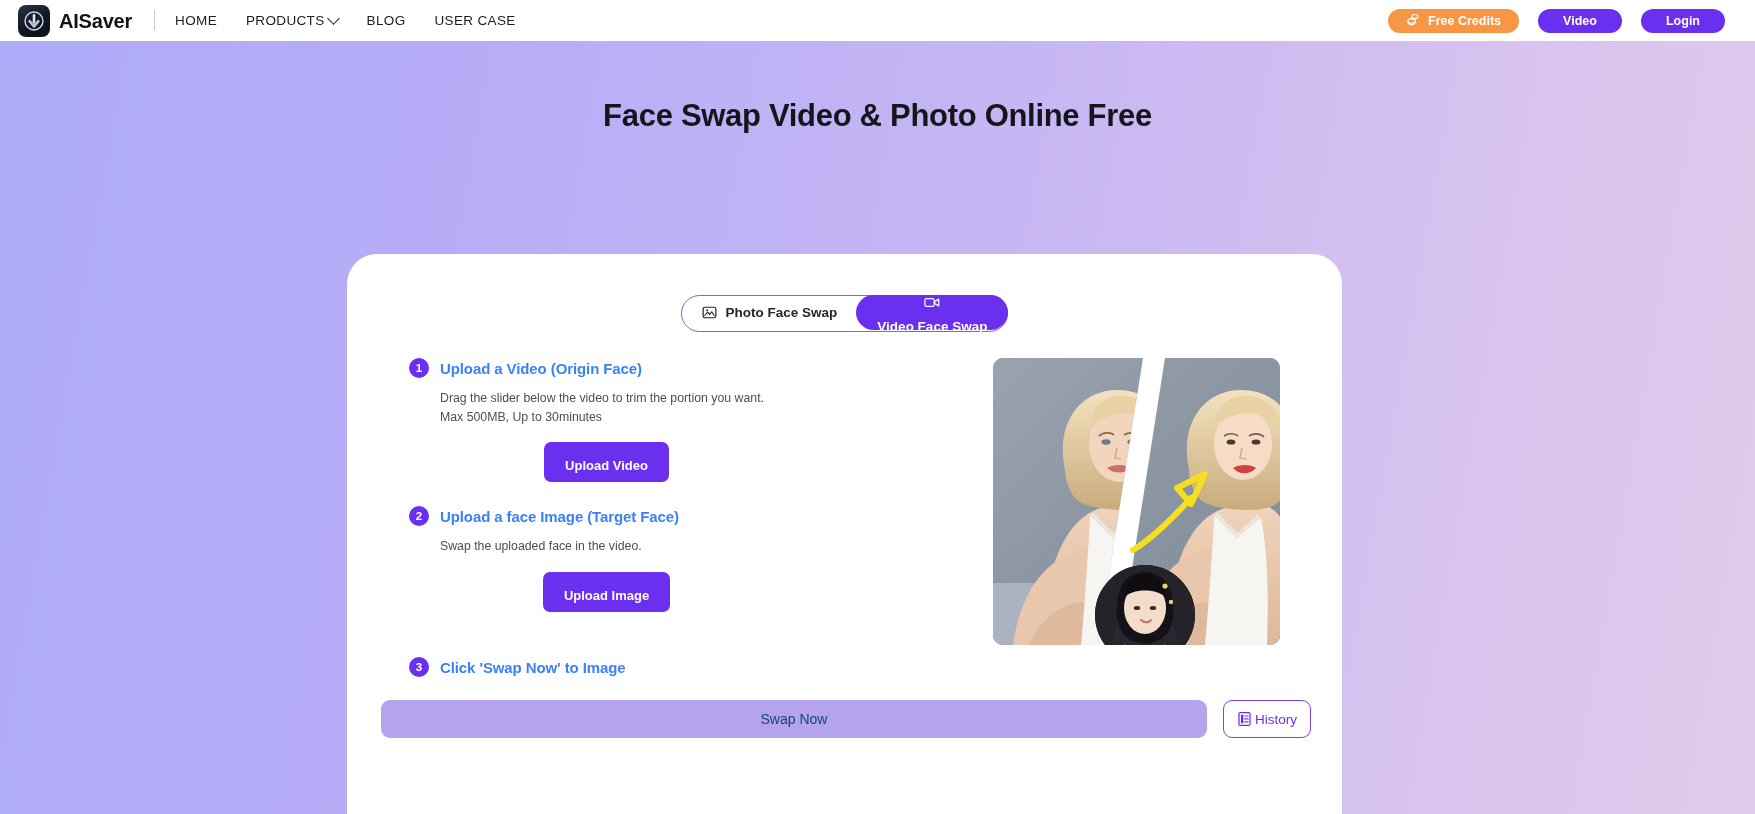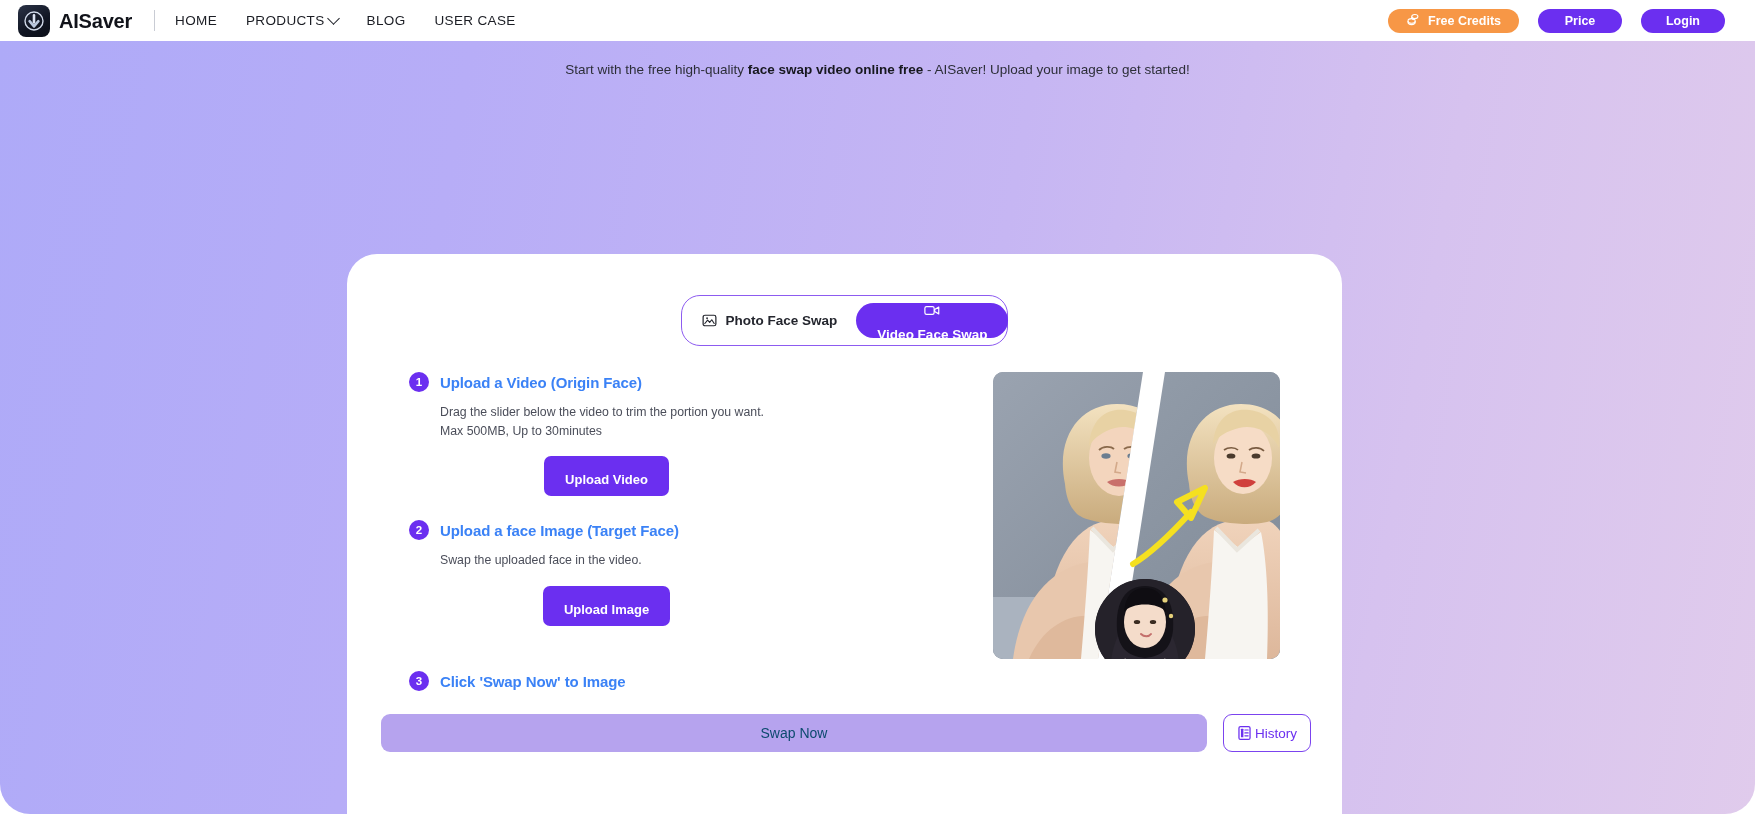--- a/index.html
+++ b/index.html
@@ -11,21 +11,20 @@
     overflow: hidden;
     font-family: "Liberation Sans", sans-serif;
     background: #ffffff;
   }
 
   #page {
     position: relative;
     width: 1755px;
     height: 814px;
     overflow: hidden;
-    border-radius: 30px;
   }
 
   
   .header {
     position: relative;
     z-index: 10;
     height: 41px;
     background: #ffffff;
     display: flex;
     align-items: center;
@@ -178,24 +177,24 @@
   }
 
   
   .tabs-wrap {
     display: flex;
     justify-content: center;
     margin-top: 41px;
   }
   .tabs {
     display: flex;
-    align-items: center;
+    align-items: flex-start;
     border: 1.4px solid #8d5bf0;
     border-radius: 19px;
-    height: 51px;
+    height: 37px;
     padding: 0;
     background: #ffffff;
   }
   .tab {
     display: flex;
     align-items: center;
     gap: 9px;
     height: 35px;
     padding: 0 21px;
     border-radius: 19px;
@@ -389,31 +388,29 @@
           <svg width="14" height="14" viewBox="0 0 16 16">
             <ellipse cx="6.4" cy="10.2" rx="4.1" ry="2.6" fill="none" stroke="#ffffff" stroke-width="1.25"></ellipse>
             <path d="M2.3 10.2v1.6c0 1.44 1.84 2.6 4.1 2.6s4.1-1.16 4.1-2.6v-1.6" fill="none" stroke="#ffffff" stroke-width="1.25"></path>
             <ellipse cx="10.1" cy="5.1" rx="3.5" ry="2.3" fill="none" stroke="#ffffff" stroke-width="1.25"></ellipse>
             <path d="M6.6 5.1v1.5c0 1.05 1.1 1.95 2.7 2.2" fill="none" stroke="#ffffff" stroke-width="1.25"></path>
           </svg>
         </span>
         <span>Free Credits</span>
       </button>
 
-      <button class="btn-pill">Price</button>
+      <button class="btn-pill">Video</button>
       <button class="btn-pill">Login</button>
     </div>
   </div>
 
   <div class="hero">
 
-
-    <p class="hero-sub">
-      <span>Start with the free high-quality </span><b>face swap video online free</b><span> - AISaver! Upload your image to get started!</span>
-    </p>
+    <h1 class="hero-title">Face Swap Video &amp; Photo Online Free</h1>
+
 
     <div class="card">
 
       <div class="tabs-wrap">
         <div class="tabs">
 
           <button class="tab">
             <span>
               <svg width="15" height="15" viewBox="0 0 16 16">
                 <rect x="1.2" y="2.4" width="13.6" height="11.2" rx="2" fill="none" stroke="#24262e" stroke-width="1.3"></rect>

